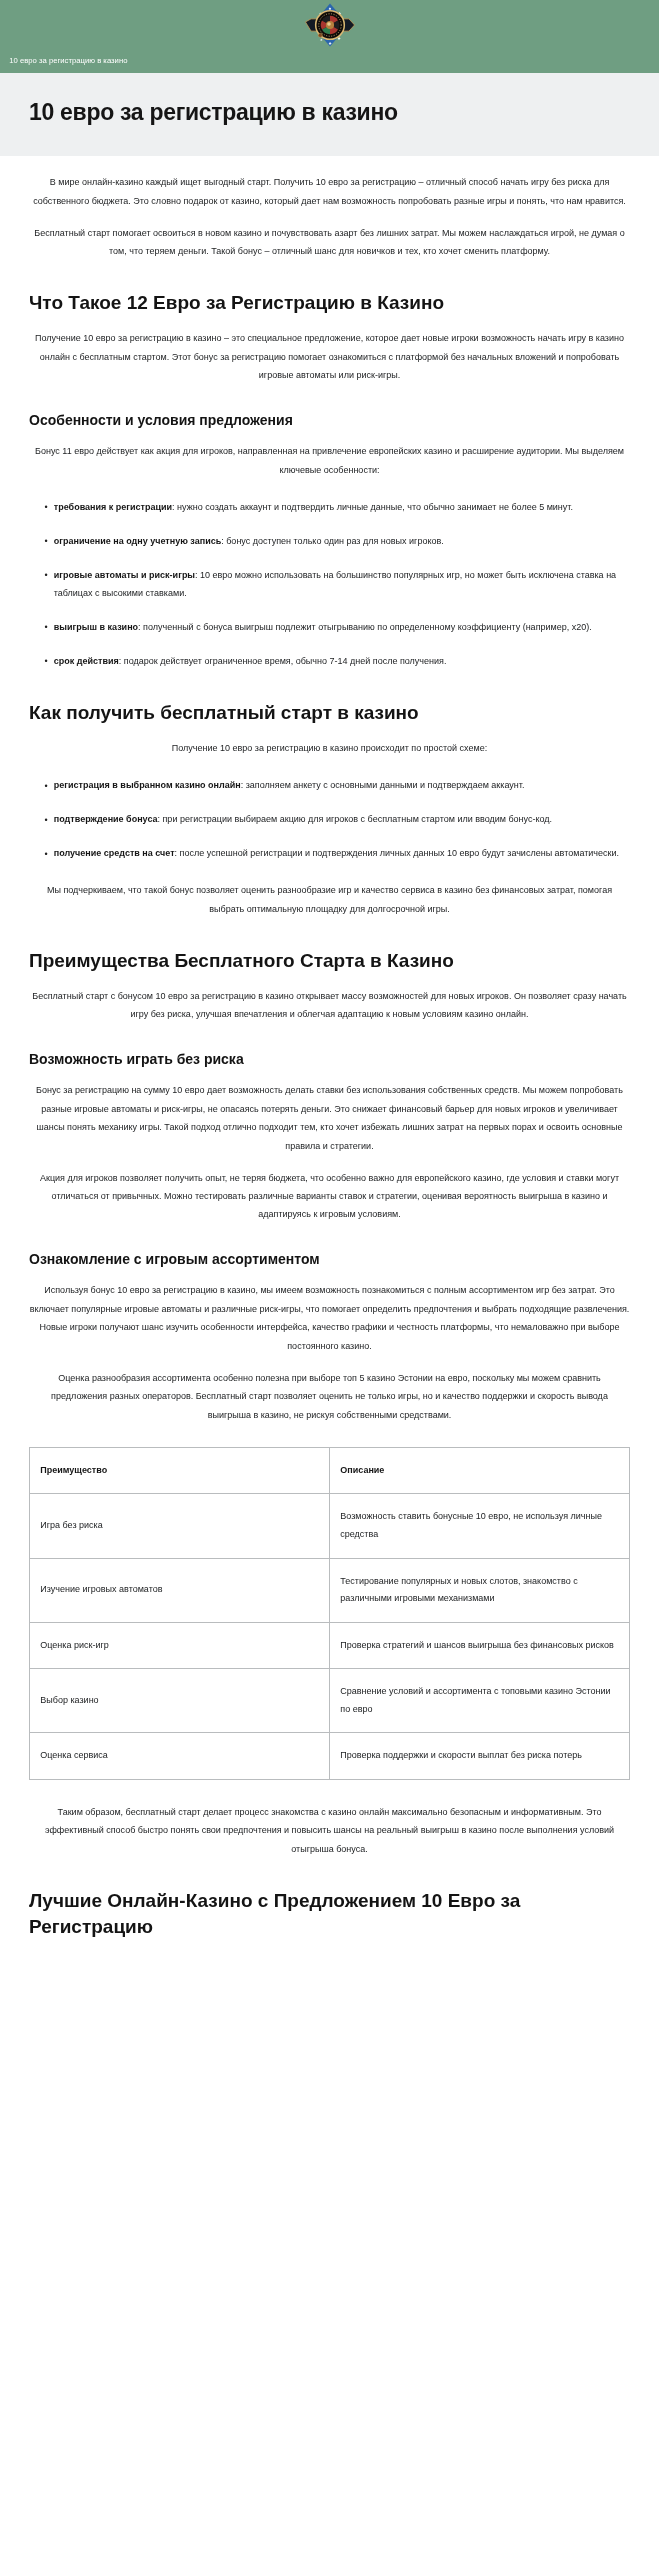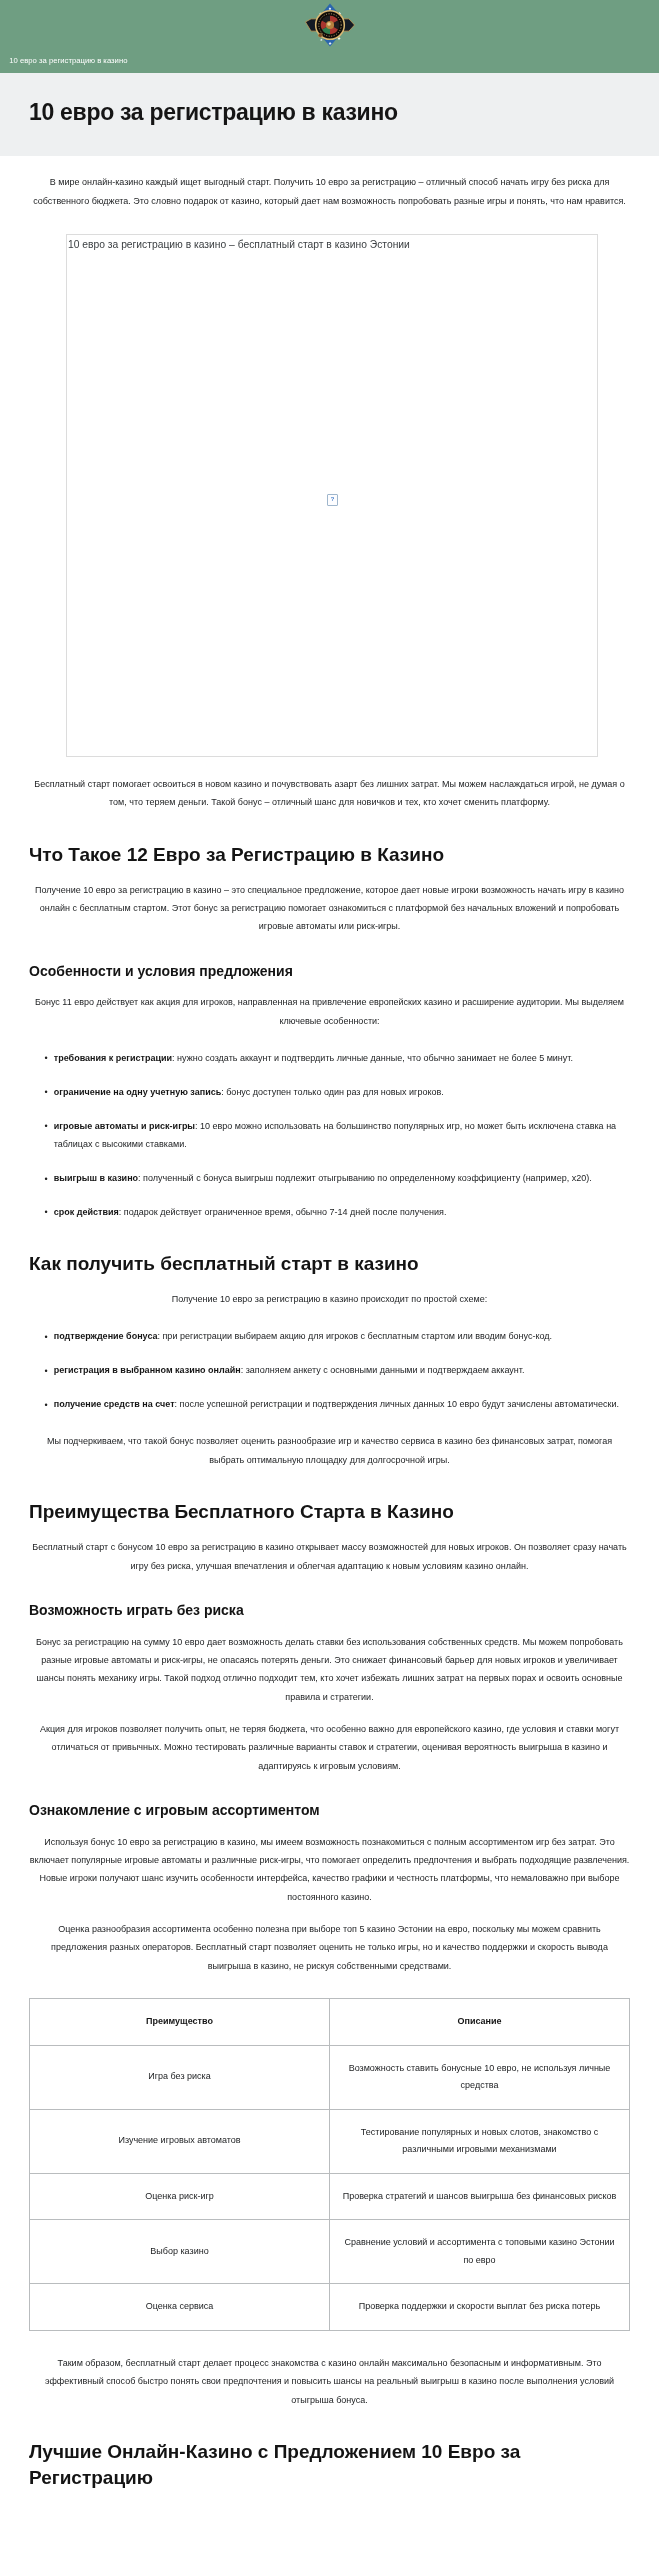--- a/index.html
+++ b/index.html
@@ -25,21 +25,21 @@
   li::before { content:"•"; position:absolute; left:0; top:0.5px; color:#222; }
 
   figure.embed { margin:24px 32px 17.5px 37px; border:0.5px solid #dcdcdc; background:#ffffff; height:521px; position:relative; }
   figure.embed figcaption { font-size:10.3px; color:#3c4043; padding:3.6px 1px 0 1px; }
   .broken-img { position:absolute; top:259px; left:50%; margin-left:-4.6px; width:8.2px; height:9.8px;
                 border:0.5px solid #9fb6cc; border-radius:1px; background:#fdfdff;
                 display:flex; align-items:center; justify-content:center; }
   .broken-img span { font-size:5.7px; font-weight:700; color:#3b78c8; line-height:1; }
 
   table.tbl { border-collapse:collapse; width:100%; margin:23px 0; font-size:9px; }
-  table.tbl th, table.tbl td { border:0.5px solid #b9bcbe; padding:14px 10.3px; text-align:center; vertical-align:middle; line-height:1.95; color:#222426; }
+  table.tbl th, table.tbl td { border:0.5px solid #b9bcbe; padding:14px 10.3px; text-align:left; vertical-align:middle; line-height:1.95; color:#222426; }
   table.tbl th { font-weight:700; color:#161616; }
   table.tbl-adv th, table.tbl-adv td { width:50%; }
 </style>
 </head>
 <body>
 
 <header class="site-header">
   <div class="logo-wrap">
     <svg width="52" height="44" viewBox="0 0 100 86" aria-hidden="true">
       <polygon points="50,1 86,43 50,85 14,43" fill="#2b66ad"></polygon>
@@ -68,26 +68,20 @@
 </header>
 
 <section class="title-band">
   <h1>10 евро за регистрацию в казино</h1>
 </section>
 
 <main>
 
   <p>В мире онлайн-казино каждый ищет выгодный старт. Получить 10 евро за регистрацию – отличный способ начать игру без риска для собственного бюджета. Это словно подарок от казино, который дает нам возможность попробовать разные игры и понять, что нам нравится.</p>
 
-  <figure class="embed">
-    <figcaption>10 евро за регистрацию в казино – бесплатный старт в казино Эстонии</figcaption>
-    <span class="broken-img">
-        <span>?</span>
-      </span>
-  </figure>
 
   <p>Бесплатный старт помогает освоиться в новом казино и почувствовать азарт без лишних затрат. Мы можем наслаждаться игрой, не думая о том, что теряем деньги. Такой бонус – отличный шанс для новичков и тех, кто хочет сменить платформу.</p>
 
   <h2>Что Такое 12 Евро за Регистрацию в Казино</h2>
   <p>Получение 10 евро за регистрацию в казино – это специальное предложение, которое дает новые игроки возможность начать игру в казино онлайн с бесплатным стартом. Этот бонус за регистрацию помогает ознакомиться с платформой без начальных вложений и попробовать игровые автоматы или риск-игры.</p>
 
   <h3>Особенности и условия предложения</h3>
   <p>Бонус 11 евро действует как акция для игроков, направленная на привлечение европейских казино и расширение аудитории. Мы выделяем ключевые особенности:</p>
 
   <ul>
@@ -96,22 +90,22 @@
     <li><span class="lead">игровые автоматы и риск-игры</span><span>: 10 евро можно использовать на большинство популярных игр, но может быть исключена ставка на таблицах с высокими ставками.</span></li>
     <li><span class="lead">выигрыш в казино</span><span>: полученный с бонуса выигрыш подлежит отыгрыванию по определенному коэффициенту (например, x20).</span></li>
     <li><span class="lead">срок действия</span><span>: подарок действует ограниченное время, обычно 7-14 дней после получения.</span></li>
   </ul>
 
 
   <h2>Как получить бесплатный старт в казино</h2>
   <p>Получение 10 евро за регистрацию в казино происходит по простой схеме:</p>
 
   <ul>
+    <li><span class="lead">регистрация в выбранном казино онлайн</span><span>: заполняем анкету с основными данными и подтверждаем аккаунт.</span></li>
     <li><span class="lead">подтверждение бонуса</span><span>: при регистрации выбираем акцию для игроков с бесплатным стартом или вводим бонус-код.</span></li>
-    <li><span class="lead">регистрация в выбранном казино онлайн</span><span>: заполняем анкету с основными данными и подтверждаем аккаунт.</span></li>
     <li><span class="lead">получение средств на счет</span><span>: после успешной регистрации и подтверждения личных данных 10 евро будут зачислены автоматически.</span></li>
   </ul>
 
   <p>Мы подчеркиваем, что такой бонус позволяет оценить разнообразие игр и качество сервиса в казино без финансовых затрат, помогая выбрать оптимальную площадку для долгосрочной игры.</p>
 
   <h2>Преимущества Бесплатного Старта в Казино</h2>
   <p>Бесплатный старт с бонусом 10 евро за регистрацию в казино открывает массу возможностей для новых игроков. Он позволяет сразу начать игру без риска, улучшая впечатления и облегчая адаптацию к новым условиям казино онлайн.</p>
 
   <h3>Возможность играть без риска</h3>
   <p>Бонус за регистрацию на сумму 10 евро дает возможность делать ставки без использования собственных средств. Мы можем попробовать разные игровые автоматы и риск-игры, не опасаясь потерять деньги. Это снижает финансовый барьер для новых игроков и увеличивает шансы понять механику игры. Такой подход отлично подходит тем, кто хочет избежать лишних затрат на первых порах и освоить основные правила и стратегии.</p>

